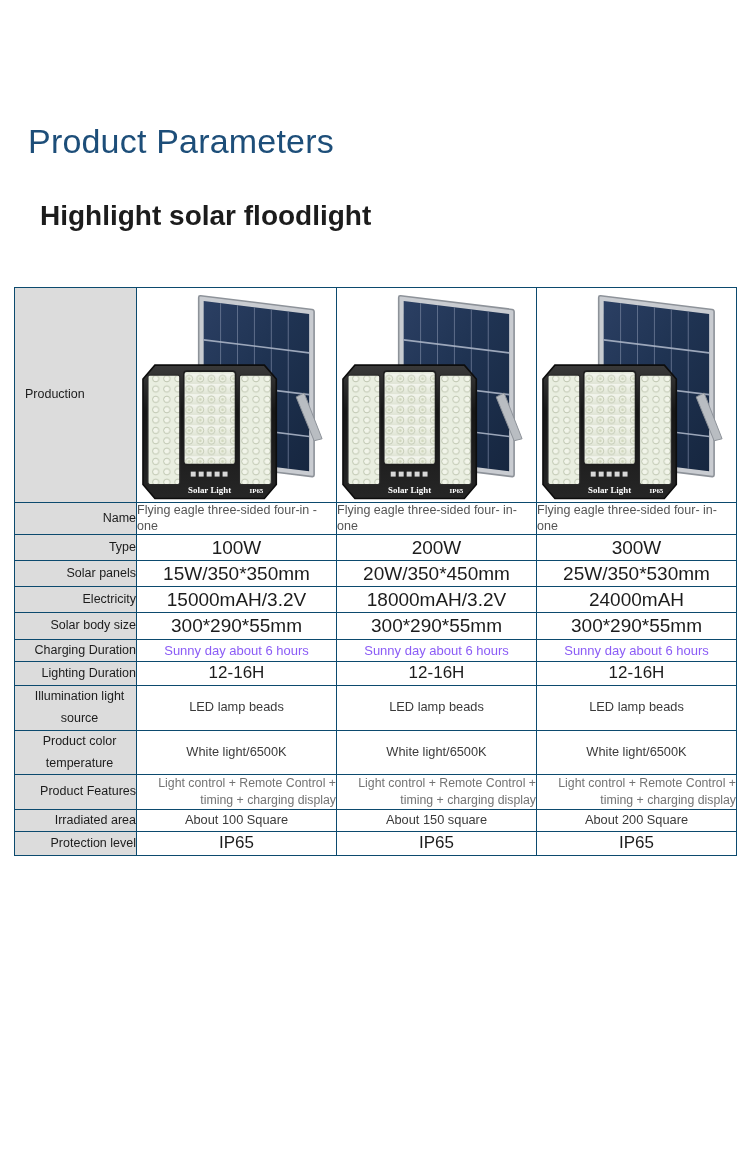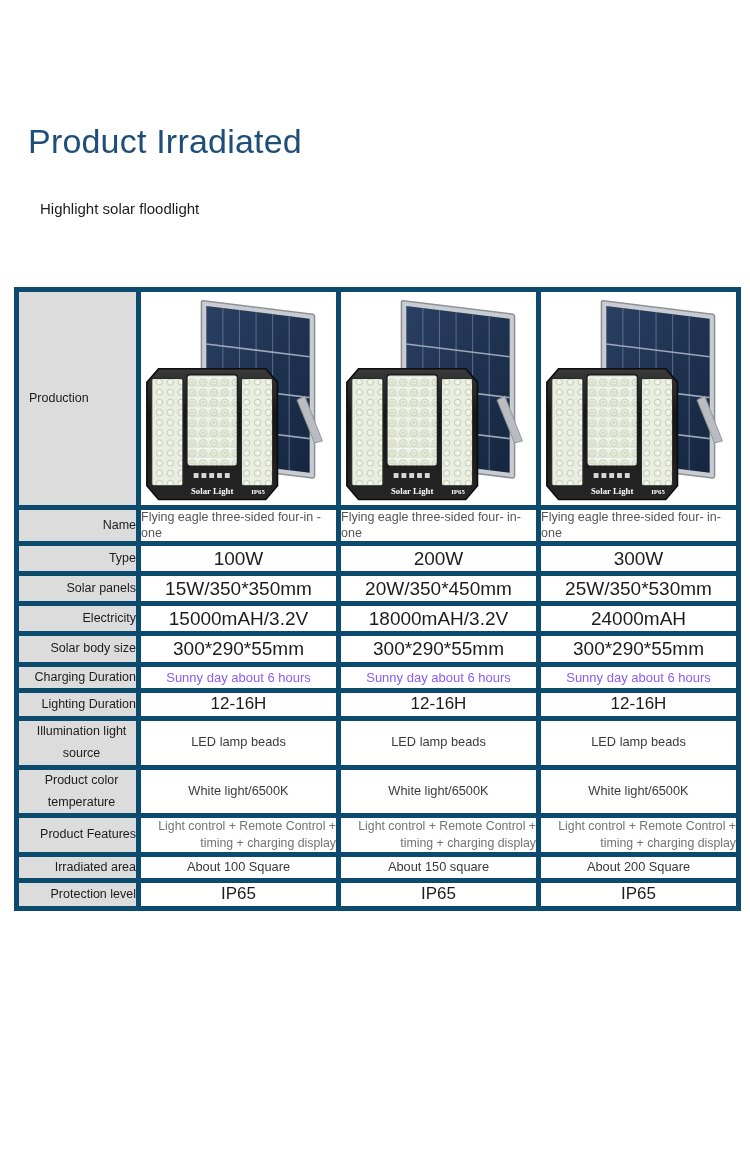--- a/index.html
+++ b/index.html
@@ -17,34 +17,34 @@
     left: 28px; top: 100px;
     font-size: 34px;
     color: #1d4e79;
     letter-spacing: 0.2px;
     font-weight: 400;
     line-height: 1.1;
   }
   .page-subtitle {
     position: absolute;
     left: 40px; top: 200px;
-    font-size: 15px;
+    font-size: 28px;
     color: #1c1c1c;
-    font-weight: 400;
+    font-weight: 700;
   }
 
   .spec-table {
     position: absolute;
     left: 14px; top: 287px;
     width: 722px;
     border-collapse: collapse;
     table-layout: fixed;
   }
   .spec-table td {
-    border: 5px solid #0c4a6e;
+    border: 1px solid #0c4a6e;
     padding: 0;
     vertical-align: middle;
   }
   .label-cell {
     width: 122px;
     background: #dcdcdc;
     color: #1c1c1c;
     font-size: 12.5px;
     text-align: right;
     padding: 6px 4px;
@@ -80,21 +80,21 @@
 
   
   .prod-img { position: relative; width: 100%; height: 213px; overflow: hidden; }
   .prod-img svg { display:block; width:100%; height:100%; }
 </style>
 </head>
 <body>
 
 <div class="page">
 
-  <h1 class="page-title">Product Irradiated</h1>
+  <h1 class="page-title">Product Parameters</h1>
   <div class="page-subtitle">Highlight solar floodlight</div>
 
   <table class="spec-table">
     <tbody>
 
       <tr>
         <td class="label-cell label-production">Production</td>
         <td class="val-cell img-cell">
           <div class="prod-img">
             <svg viewBox="0 0 200 213" preserveAspectRatio="xMidYMid meet">

